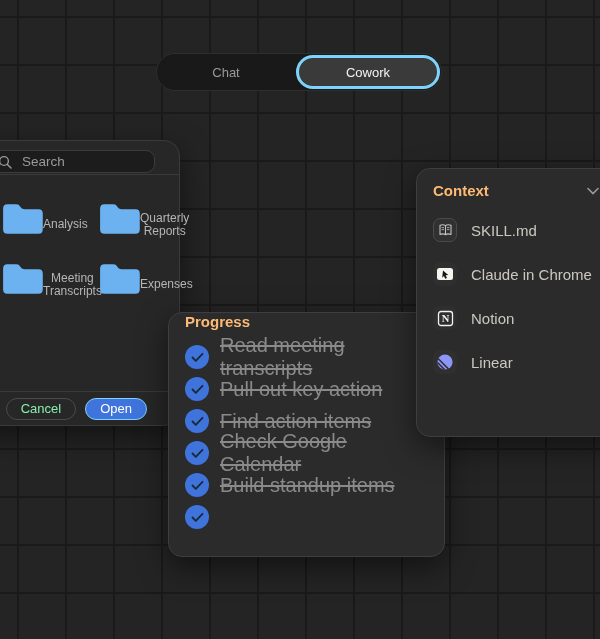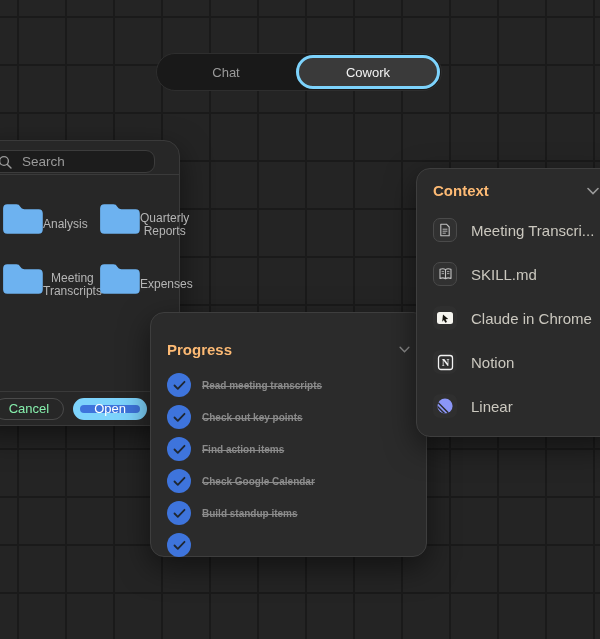--- a/index.html
+++ b/index.html
@@ -67,26 +67,26 @@
   .dialog-footer{
     position:absolute;left:0;bottom:0;width:100%;height:33px;
     display:flex;align-items:center;justify-content:flex-end;gap:9px;padding-right:32px;
     box-sizing:border-box;
   }
   .btn{
     height:22px;padding:0 14px;border-radius:11px;font-size:13px;
     font-family:inherit;display:flex;align-items:center;cursor:pointer;
   }
   .btn-cancel{background:transparent;border:1px solid #4a4a4a;color:#86efac;}
-  .btn-open{background:#3e74dc;border:7px solid #7dd3fc;color:#ffffff;}
-  
-  #progress{left:150px;top:312px;width:277px;height:245px;padding:28px 16px;}
+  .btn-open{background:#3e74dc;border:1px solid #7dd3fc;color:#ffffff;}
+  
+  #progress{left:168px;top:312px;width:277px;height:245px;padding:0 16px;}
   .task{display:flex;align-items:center;gap:11px;height:32px;}
   .task-list{margin-top:11px;}
-  .task-label{color:#8a8a8a;font-size:10px;text-decoration:line-through;font-weight:bold;}
+  .task-label{color:#8a8a8a;font-size:20px;text-decoration:line-through;}
   .check{
     width:24px;height:24px;border-radius:50%;background:#3e74dc;flex:0 0 auto;
     display:flex;align-items:center;justify-content:center;cursor:pointer;
   }
   
   #context{left:416px;top:168px;width:200px;height:269px;padding:13px 16px;}
   .ctx-list{margin-top:9px;}
   .ctx-item{display:flex;align-items:center;gap:14px;height:44px;cursor:pointer;}
   .ctx-label{color:#cbc8bf;font-size:15px;white-space:nowrap;}
   .ctx-icon{
@@ -178,21 +178,21 @@
             </svg>
           </span>
         <span class="task-label">Read meeting transcripts</span>
       </div>
       <div class="task">
         <span class="check">
             <svg width="13" height="11" viewBox="0 0 13 11">
               <path d="M1.5 5.5 L4.8 8.8 L11.5 1.8" fill="none" stroke="#1f2732" stroke-width="1.8" stroke-linecap="round" stroke-linejoin="round"></path>
             </svg>
           </span>
-        <span class="task-label">Check out key points</span>
+        <span class="task-label">Pull out key action</span>
       </div>
       <div class="task">
         <span class="check">
             <svg width="13" height="11" viewBox="0 0 13 11">
               <path d="M1.5 5.5 L4.8 8.8 L11.5 1.8" fill="none" stroke="#1f2732" stroke-width="1.8" stroke-linecap="round" stroke-linejoin="round"></path>
             </svg>
           </span>
         <span class="task-label">Find action items</span>
       </div>
       <div class="task">
@@ -225,29 +225,20 @@
     <div class="panel-header">
       <span>Context</span>
       <span class="chev">
         <svg width="12" height="8" viewBox="0 0 12 8">
             <path d="M1 1.5 L6 6.5 L11 1.5" fill="none" stroke="#9a9a9a" stroke-width="1.6" stroke-linecap="round"></path>
           </svg>
       </span>
     </div>
     <div class="ctx-list">
 
-      <div class="ctx-item">
-        <span class="ctx-icon outlined">
-          <svg width="14" height="14" viewBox="0 0 14 14">
-              <path d="M2.8 1.2 h5.6 l2.8 2.8 v8.8 h-8.4 z" fill="none" stroke="#c2c2c2" stroke-width="1.1" stroke-linejoin="round"></path>
-              <path d="M4.6 6.2 h4.8 M4.6 8.2 h4.8 M4.6 10.2 h3.2" stroke="#c2c2c2" stroke-width="0.9"></path>
-            </svg>
-        </span>
-        <span class="ctx-label">Meeting Transcri...</span>
-      </div>
 
       <div class="ctx-item">
         <span class="ctx-icon outlined">
           <svg width="15" height="14" viewBox="0 0 15 14">
               <path d="M7.5 2.6 C6.2 1.7 3.6 1.7 2 2.3 V11.4 C3.6 10.8 6.2 10.8 7.5 11.7 C8.8 10.8 11.4 10.8 13 11.4 V2.3 C11.4 1.7 8.8 1.7 7.5 2.6 Z M7.5 2.6 V11.7" fill="none" stroke="#c2c2c2" stroke-width="1.1" stroke-linejoin="round"></path>
               <path d="M3.6 4.6 h2.4 M3.6 6.6 h2.4 M9 4.6 h2.4 M9 6.6 h2.4" stroke="#c2c2c2" stroke-width="0.8"></path>
             </svg>
         </span>
         <span class="ctx-label">SKILL.md</span>
       </div>

